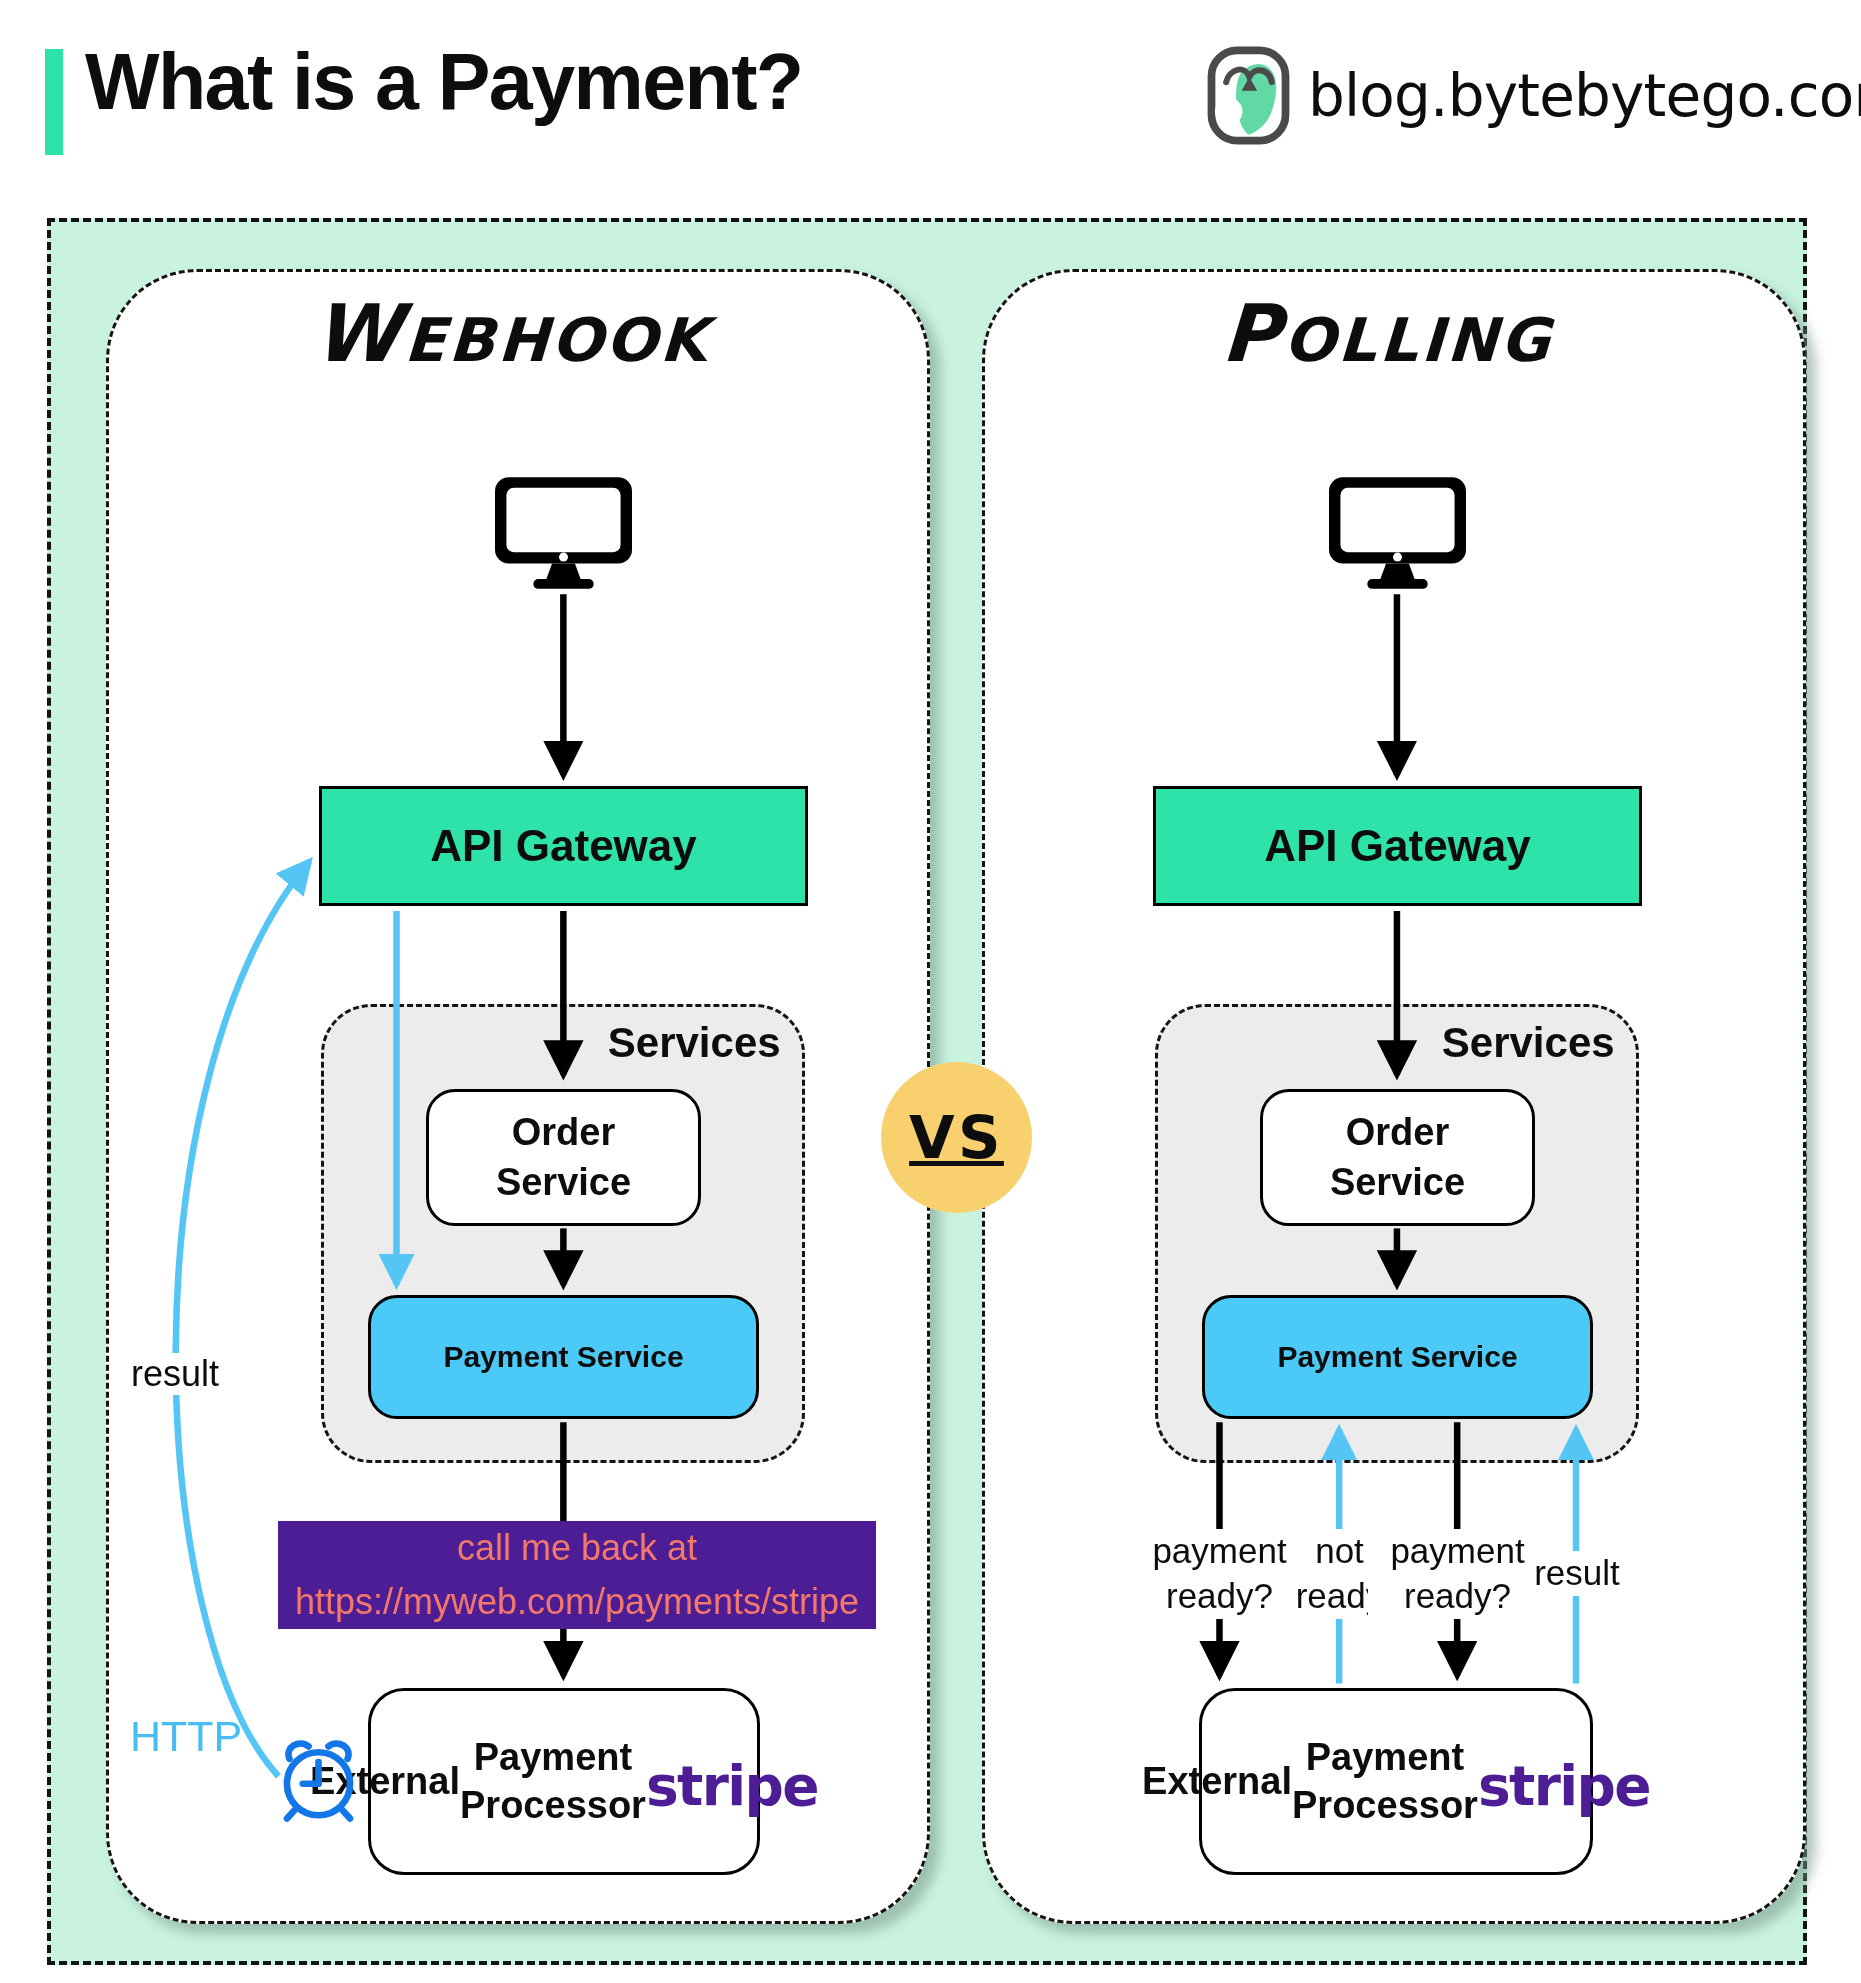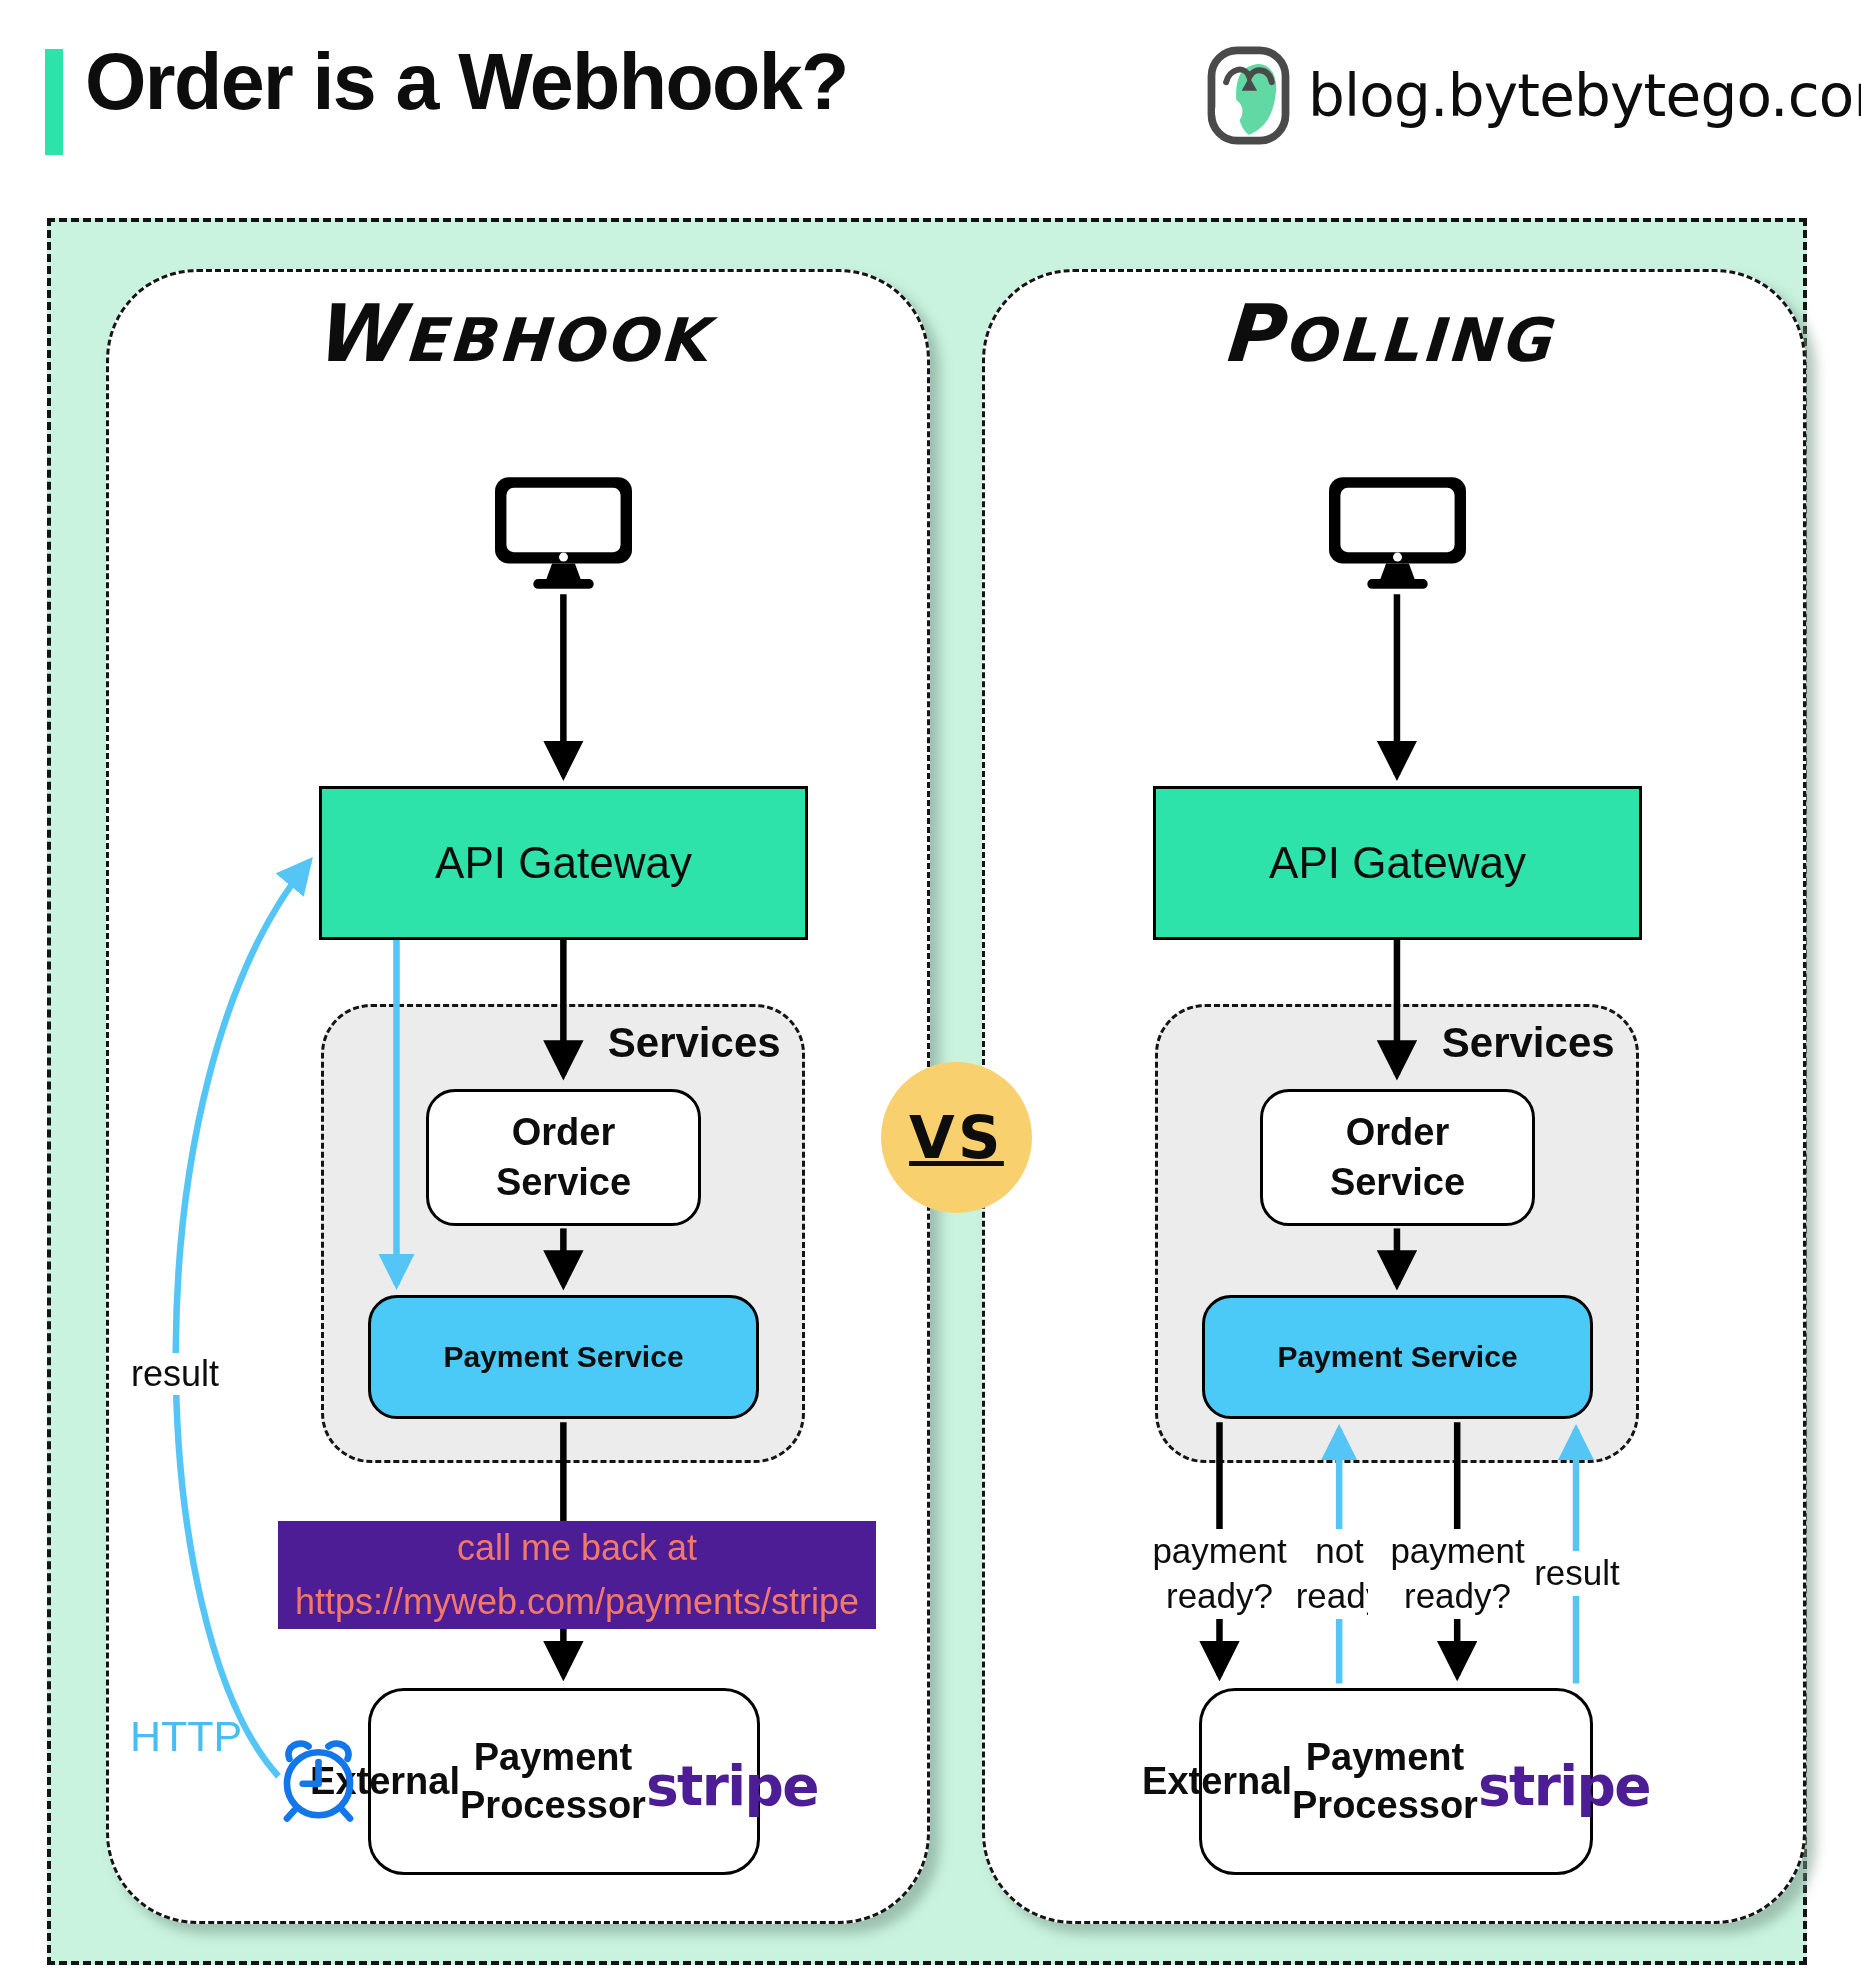--- a/index.html
+++ b/index.html
@@ -20,23 +20,23 @@
   .panel { top:269px; width:824px; height:1655px; background:#ffffff; border:3.3px dashed #141414; border-radius:91px; box-sizing:border-box; box-shadow:9.8px 9.8px 11.4px rgba(120,152,136,0.55); }
   .panel.webhook { left:106px; }
   .panel.polling { left:982px; }
   .panel-title { top:287px; width:824px; text-align:center; font-size:60px; font-weight:800; font-family:"DejaVu Sans", sans-serif; font-style:italic; letter-spacing:3.3px; }
   .panel-title.w { left:106px; } .panel-title.p { left:982px; }
   .panel-title span { display:block; transform:skewX(-6deg); }
   .panel-title span::first-letter { font-size:1.32em; }
 
   
   .monitor { width:137px; height:112px; z-index:10; }
-  .gateway { top:786px; width:489px; height:154px; background:#2ee3a9; border:3.3px solid #000;
+  .gateway { top:786px; width:489px; height:120px; background:#2ee3a9; border:3.3px solid #000;
              box-sizing:border-box; z-index:10; display:flex; align-items:center; justify-content:center;
-             font-size:44px; font-weight:normal; }
+             font-size:44px; font-weight:bold; }
   .services { top:1004px; width:484px; height:459px; background:#ececec; border:3.3px dashed #141414; border-radius:50px; box-sizing:border-box; z-index:1; }
   .services-label { top:1019px; width:484px; text-align:right; padding-right:24.4px; box-sizing:border-box; font-size:42px; font-weight:bold; z-index:10; }
   .order { top:1089px; width:275px; height:137px; background:#ffffff; border:3.3px solid #000; border-radius:29px;
            box-sizing:border-box; z-index:10; display:flex; flex-direction:column; align-items:center; justify-content:center;
            font-size:38px; font-weight:bold; line-height:1.3; text-align:center; }
   .payment { top:1295px; width:391px; height:124px; background:#4ccaf7; border:3.3px solid #000; border-radius:29px;
              box-sizing:border-box; z-index:10; display:flex; align-items:center; justify-content:center;
              font-size:30px; font-weight:bold; }
   .external { top:1688px; width:392px; height:187px; background:#ffffff; border:3.3px solid #000; border-radius:36px;
               box-sizing:border-box; z-index:10; display:flex; flex-direction:row; align-items:center; justify-content:center;
@@ -65,21 +65,21 @@
 
   
   .overlay { left:0; top:0; width:1861px; height:1983px; z-index:5; pointer-events:none; }
 </style>
 </head>
 <body>
 
 <div class="canvas">
 
   <div class="abs accent-bar"></div>
-  <div class="abs page-title">Order is a Webhook?</div>
+  <div class="abs page-title">What is a Payment?</div>
 
   <svg class="abs logo" viewBox="0 0 100 115">
     <rect x="7" y="5" width="86" height="105" rx="30" fill="#ffffff" stroke="#4a4a4a" stroke-width="9"></rect>
     <path d="M50 24 C70 14 84 30 82 52 C80 82 66 98 50 103 C39 95 34 70 36 48 C38 34 42 28 50 24 Z" fill="#62d8a5"></path>
     <path d="M24 42 C28 26 46 22 51 36 C57 24 74 26 77 42" stroke="#4a4a4a" stroke-width="7" fill="none" stroke-linecap="round"></path>
     <path d="M51 36 L42 52 L60 52 Z" fill="#4a4a4a"></path>
     <circle cx="27" cy="76" r="16" fill="#ffffff"></circle>
   </svg>
   <div class="abs site-label">blog.bytebytego.com</div>
 

